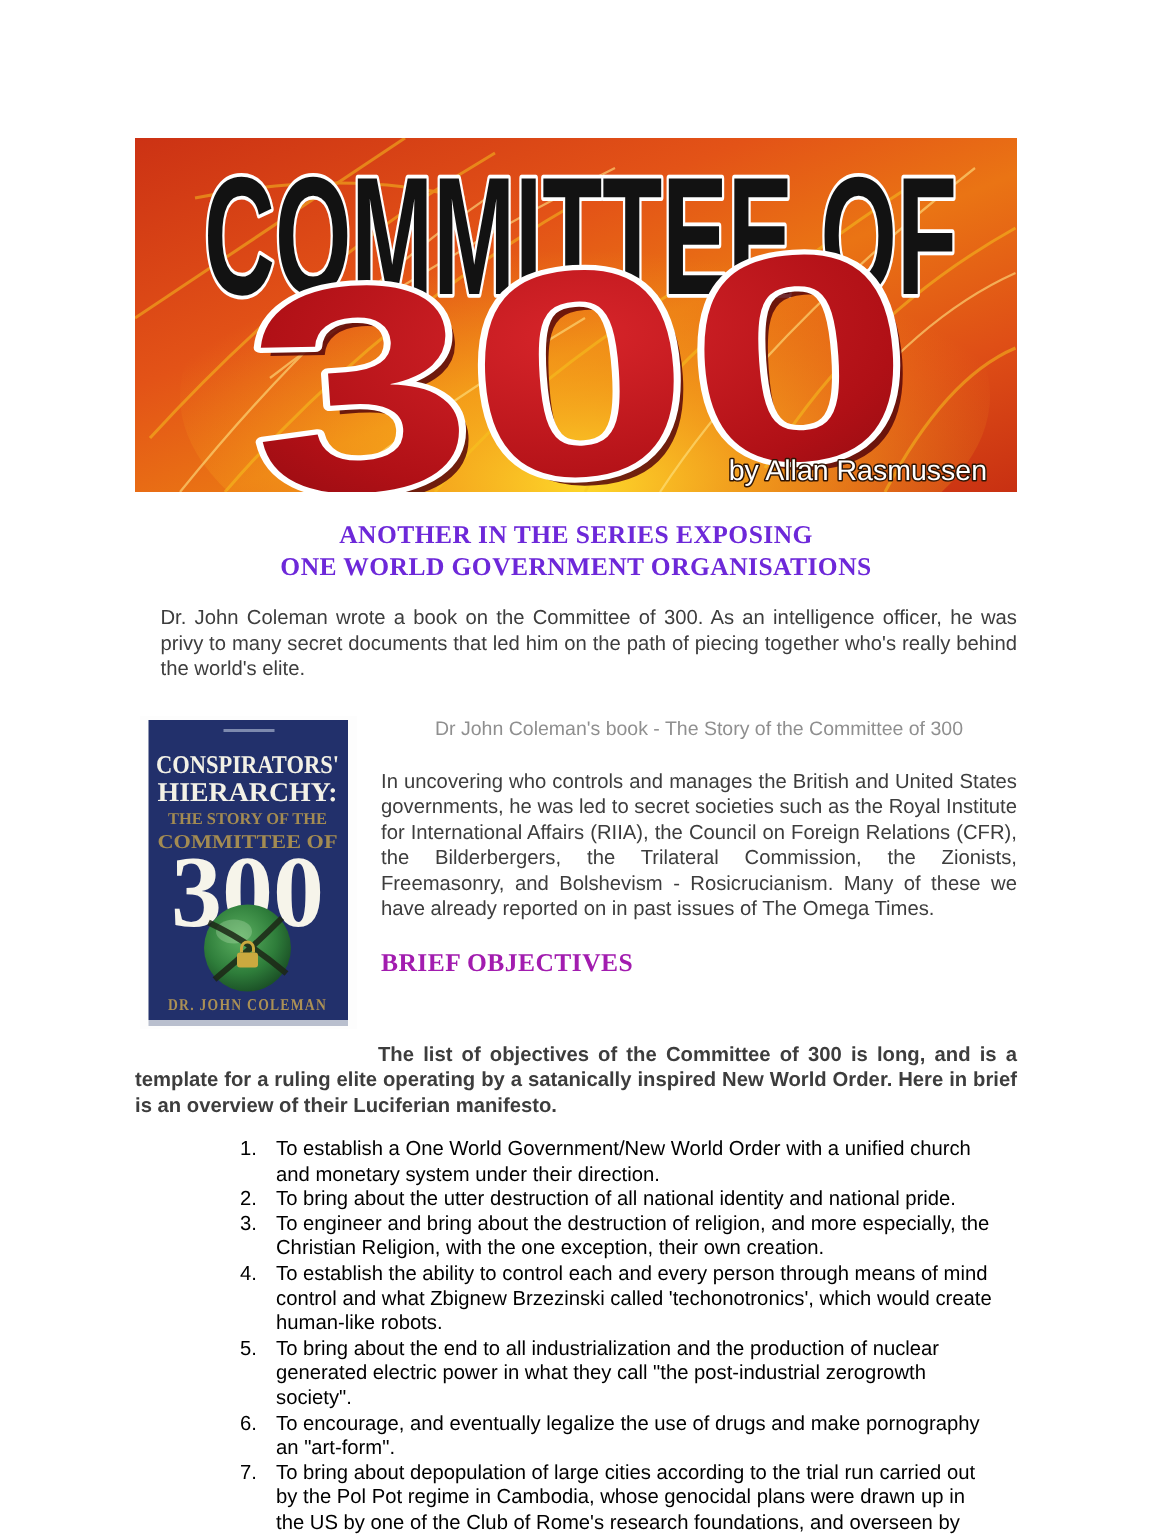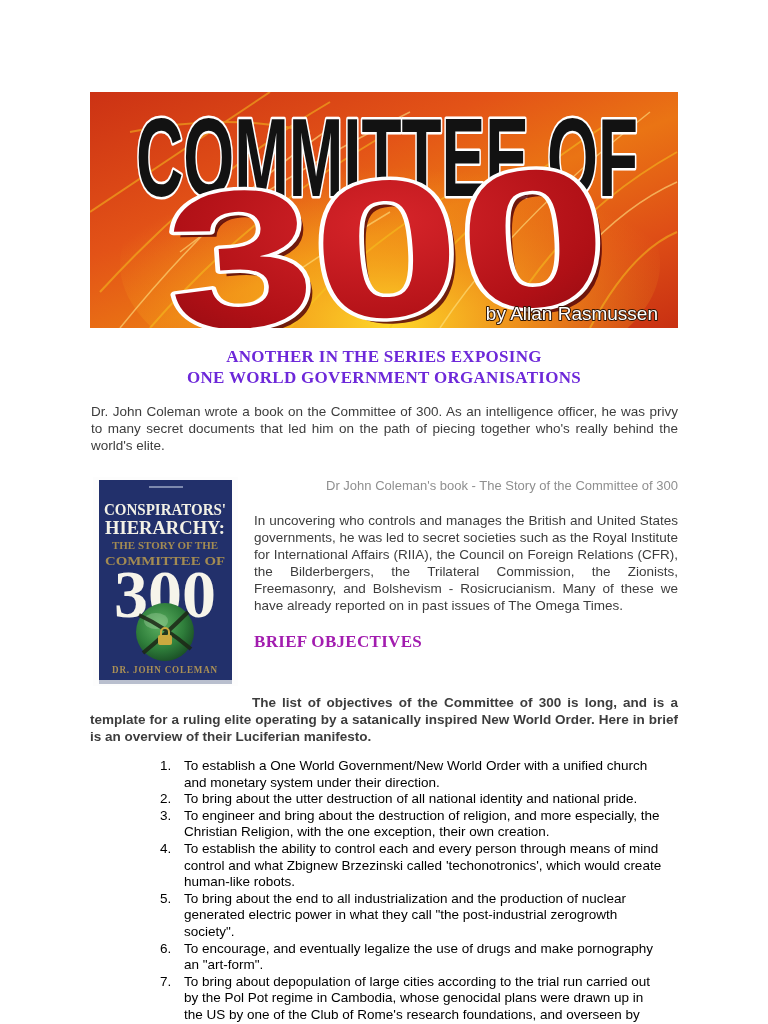--- a/index.html
+++ b/index.html
@@ -27,35 +27,35 @@
     font-size: 17px;
     line-height: 21px;
     letter-spacing: 0.3px;
   }
 
   .body-par {
     font-size: 13.5px;
     line-height: 17px;
     text-align: justify;
   }
-  .intro { margin: 15px 0 0 1px; }
+  .intro { margin: 15px 0 0 17px; }
 
   
   .book-section { margin-top: 6px; }
   .book-cover {
     float: left;
     width: 145px; height: 209px;
     margin: 0 16px 8px 3px;
   }
   .book-caption {
     margin: 23px 0 0 0;
     color: #8f8f8f;
     font-size: 13px;
     line-height: 17px;
-    text-align: right;
+    text-align: center;
   }
   .uncovering { margin: 18px 0 0 0; }
   .objectives-heading {
     margin: 17px 0 0 0;
     font-family: "Liberation Serif", serif;
     font-weight: bold;
     color: #a21caf;
     font-size: 17px;
     line-height: 22px;
     letter-spacing: 0.3px;

